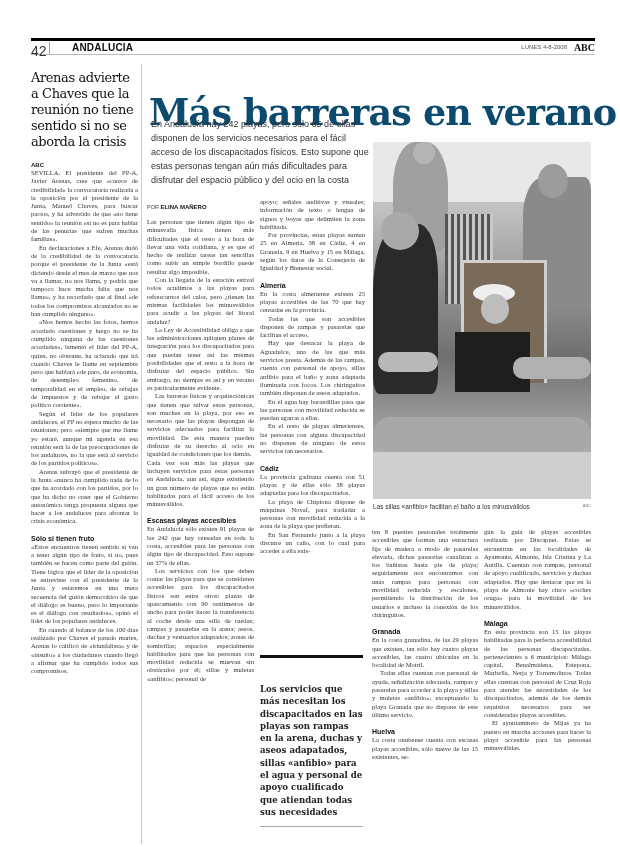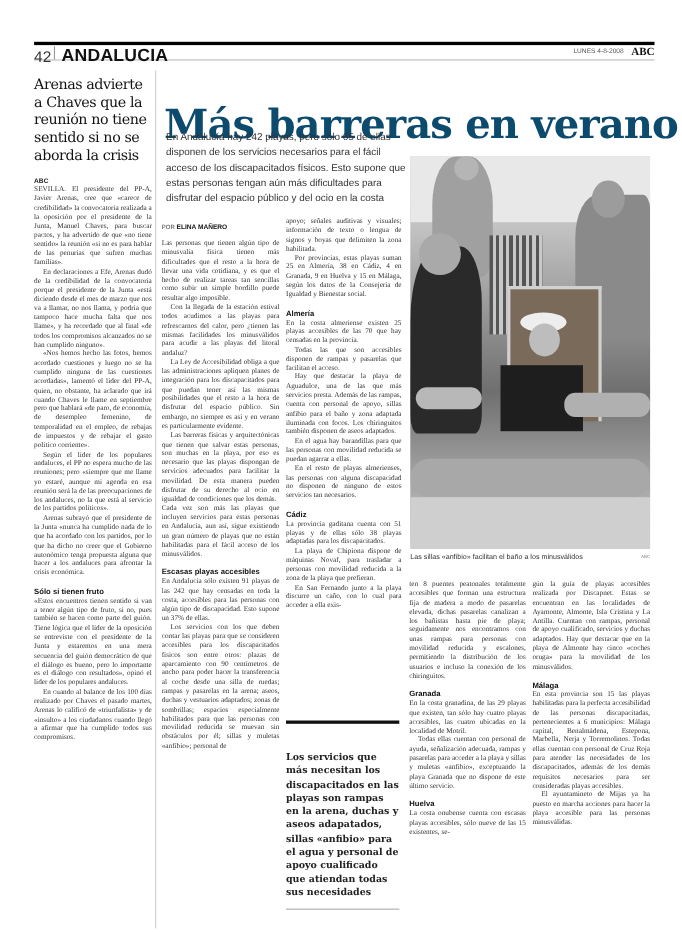--- a/index.html
+++ b/index.html
@@ -1,20 +1,20 @@
 <!DOCTYPE html>
 <html><head>
 <meta charset="utf-8">
 <style>
   html, body { margin: 0; padding: 0; background: #ffffff; }
   body { width: 620px; height: 847px; position: relative; overflow: hidden; font-family: "Liberation Serif", serif; color: #222; }
   .topbar { position: absolute; left: 31px; top: 38px; width: 564px; height: 3px; background: #000; }
   .header { position: absolute; left: 31px; top: 41px; width: 564px; height: 13px; border-bottom: 1px solid #bbb; font-family: "Liberation Sans", sans-serif; }
   .pagenum { position: absolute; left: 0; top: 2px; font-size: 14px; color: #333; }
-  .section { position: absolute; left: 18px; top: 1px; font-size: 16px; font-weight: bold; letter-spacing: 0.2px; color: #111; padding-left: 6px; border-left: 1px solid #999; height: 12px; }
+  .section { position: absolute; left: 18px; top: 1px; font-size: 10px; font-weight: bold; letter-spacing: 0.2px; color: #111; padding-left: 22px; border-left: 1px solid #999; height: 12px; }
   .date { position: absolute; right: 28px; top: 3px; font-size: 6px; color: #555; }
   .brand { position: absolute; right: 0; top: 1px; font-family: "Liberation Serif", serif; font-weight: bold; font-size: 10px; color: #111; }
 
   .leftcol { position: absolute; left: 31px; top: 70px; width: 107px; }
   .side-headline { font-family: "DejaVu Serif", serif; font-size: 13px; line-height: 16px; font-weight: normal; color: #111; margin: 0 0 12px 0; letter-spacing: -0.4px; }
   .vrule { position: absolute; left: 141px; top: 64px; width: 1px; height: 780px; background: #ccc; }
 
   .agency { font-family: "Liberation Sans", sans-serif; font-size: 6px; font-weight: bold; margin-bottom: 1px; }
   .txt { font-size: 6.6px; line-height: 8.3px; text-align: justify; color: #333; margin: 0; }
   .txt p { margin: 0; text-indent: 8px; }

